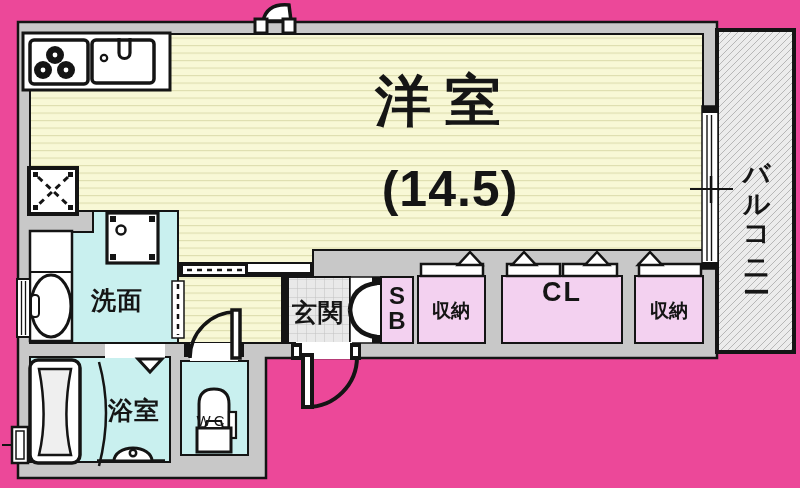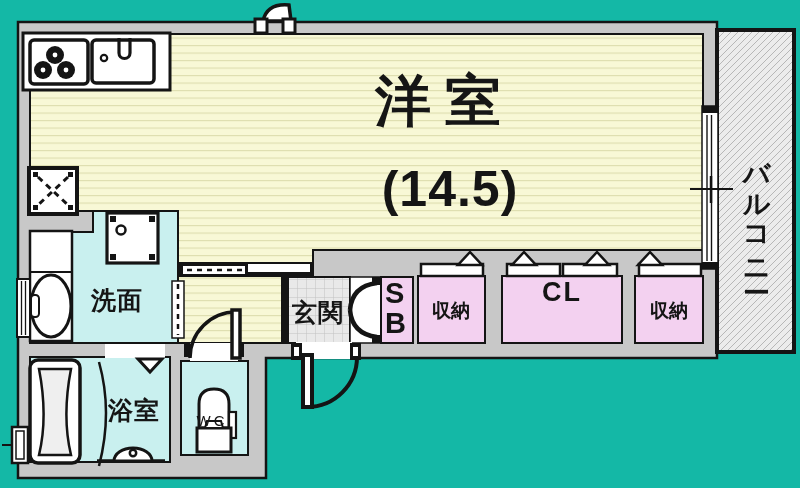--- a/index.html
+++ b/index.html
@@ -1,19 +1,19 @@
 <!DOCTYPE html>
 <html><head>
 <meta charset="utf-8">
 <style>
   html,body{margin:0;padding:0;background:#fff;}
   #plan{
     position:relative;
     width:800px;height:488px;
-    background:#14b8a6;
+    background:#ec4899;
     font-family:"Liberation Sans", sans-serif;
     overflow:hidden;
   }
   #plan svg{position:absolute;left:0;top:0;}
   .lbl{
     position:absolute;
     transform:translate(-50%,-50%);
     color:#151515;
     font-weight:700;
     white-space:nowrap;
@@ -24,24 +24,25 @@
   .lbl-size{font-size:50px;letter-spacing:1px;font-weight:700;}
   .lbl-balcony{
     font-size:27px;
     writing-mode:vertical-rl;
     text-orientation:upright;
     letter-spacing:3px;
   }
   .lbl-room{font-size:25px;letter-spacing:1px;}
   .lbl-wc{font-size:15px;letter-spacing:3px;font-weight:400;margin-top:40px;}
   .lbl-sb{
-    font-size:29px;
+    font-size:24px;
     white-space:normal;
     width:24px;
     word-break:break-all;
+    text-align:center;
     line-height:1.05;
   }
   .lbl-closet{font-size:19px;}
   .lbl-cl{font-size:27px;letter-spacing:2px;}
 </style>
 </head>
 <body>
 
 <div id="plan">
 

